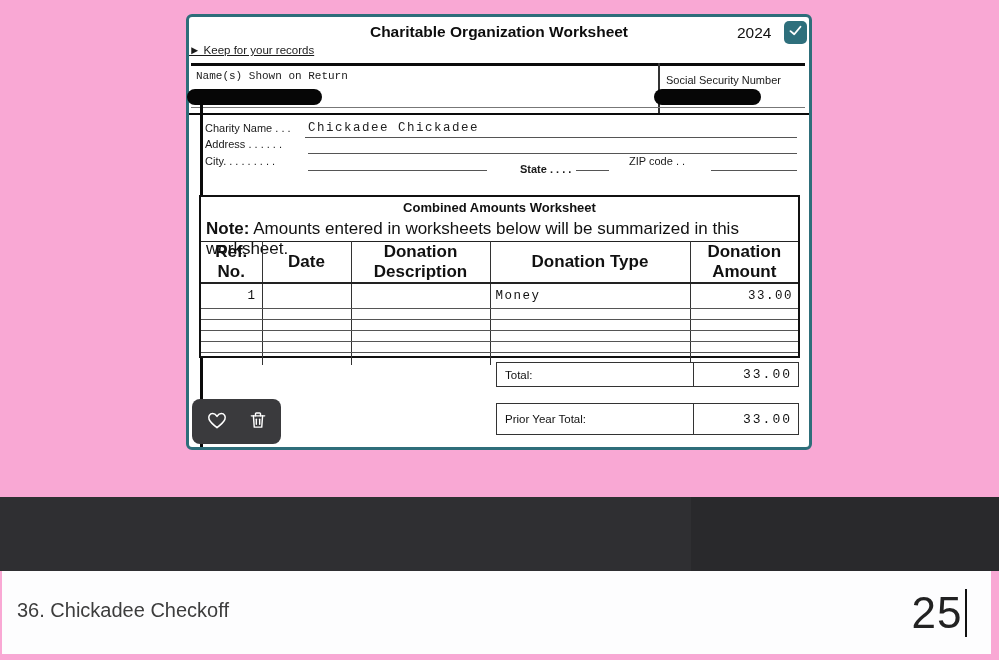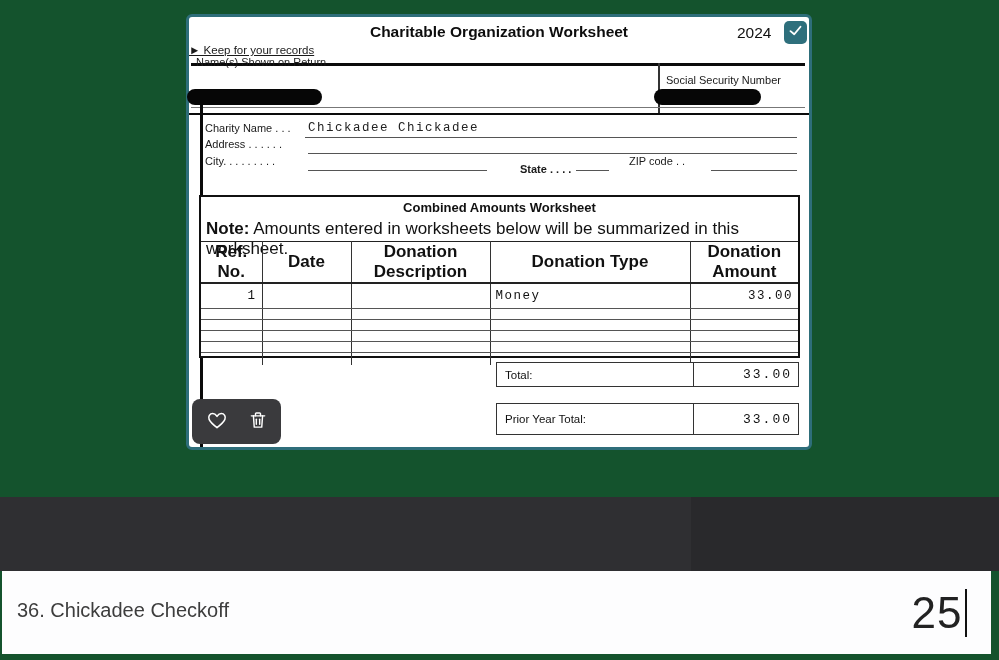--- a/index.html
+++ b/index.html
@@ -1,16 +1,16 @@
 <!DOCTYPE html>
 <html><head>
 <meta charset="utf-8">
 <style>
   html,body{margin:0;padding:0;background:#202023;}
-  #root{position:relative;width:999px;height:660px;background:#14532d;overflow:hidden;
+  #root{position:relative;width:999px;height:660px;background:#f9a8d4;overflow:hidden;
         font-family:"Liberation Sans",sans-serif;color:#111;}
   .abs{position:absolute;}
 
   
   .strip-left{left:0;top:497px;width:691px;height:74px;background:#2f2f32;}
   .strip-right{left:691px;top:497px;width:308px;height:74px;background:#29292c;}
 
   
   .card{left:186px;top:14px;width:620px;height:430px;background:#fff;border:3px solid #2e6e7a;border-radius:6px;}
   .card .title{left:0;top:6px;width:100%;text-align:center;font-size:15.5px;font-weight:bold;color:#0d0d0d;}
@@ -80,21 +80,21 @@
       <span>
         <svg width="15" height="15" viewBox="0 0 24 24" fill="none" stroke="#ffffff" stroke-width="3" stroke-linecap="round" stroke-linejoin="round">
             <polyline points="4,13 10,18 20,6"></polyline>
           </svg>
       </span>
     </div>
     <div class="abs subtitle">► Keep for your records</div>
 
     <div class="abs hthick" style="left:2px;top:46px;width:614px;"></div>
 
-    <div class="abs small-label" style="left:7px;top:39px;">Name(s) Shown on Return</div>
+    <div class="abs small-label" style="left:7px;top:53px;font-family:Liberation Mono, monospace;">Name(s) Shown on Return</div>
     <div class="abs small-label" style="left:477px;top:57px;">Social Security Number</div>
     <div class="abs vdiv" style="left:469px;top:46px;height:52px;"></div>
     <div class="abs redaction" style="left:-2px;top:72px;width:135px;"></div>
     <div class="abs redaction" style="left:465px;top:72px;width:107px;"></div>
     <div class="abs hthin" style="left:2px;top:89.5px;width:614px;"></div>
     <div class="abs hthick" style="left:0;top:95.5px;width:620px;"></div>
 
     <div class="abs vline-left"></div>
 
     <div class="abs small-label" style="left:16px;top:105px;">Charity Name . . .</div>

